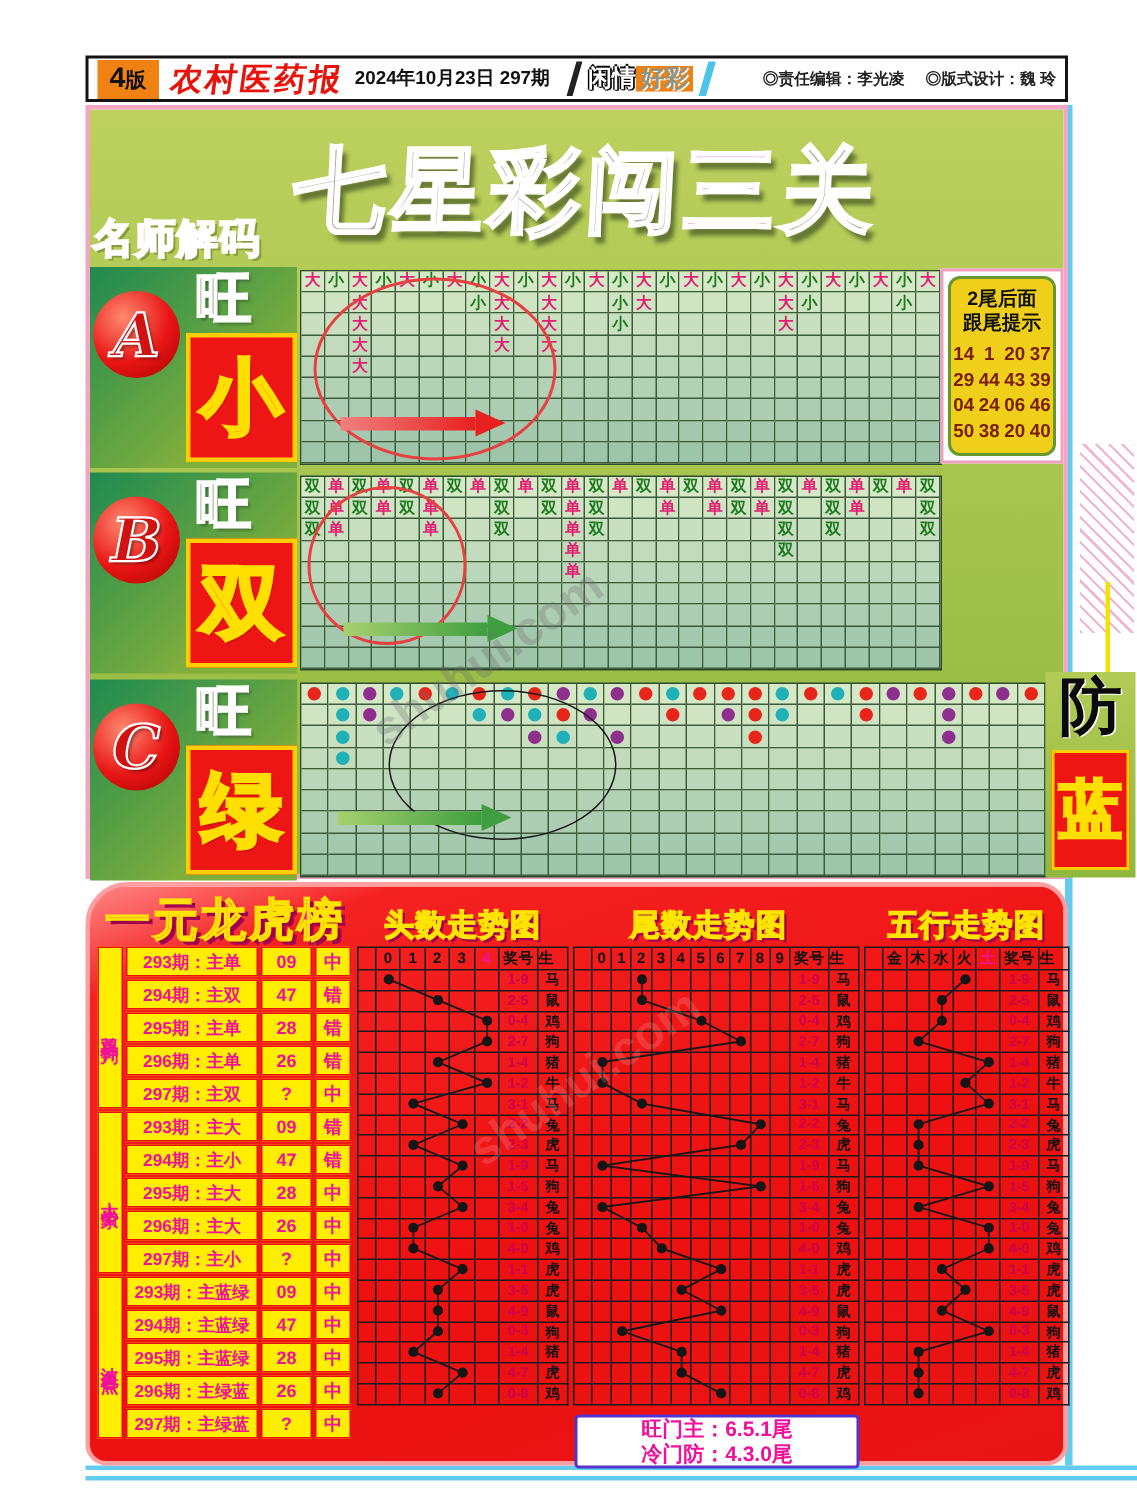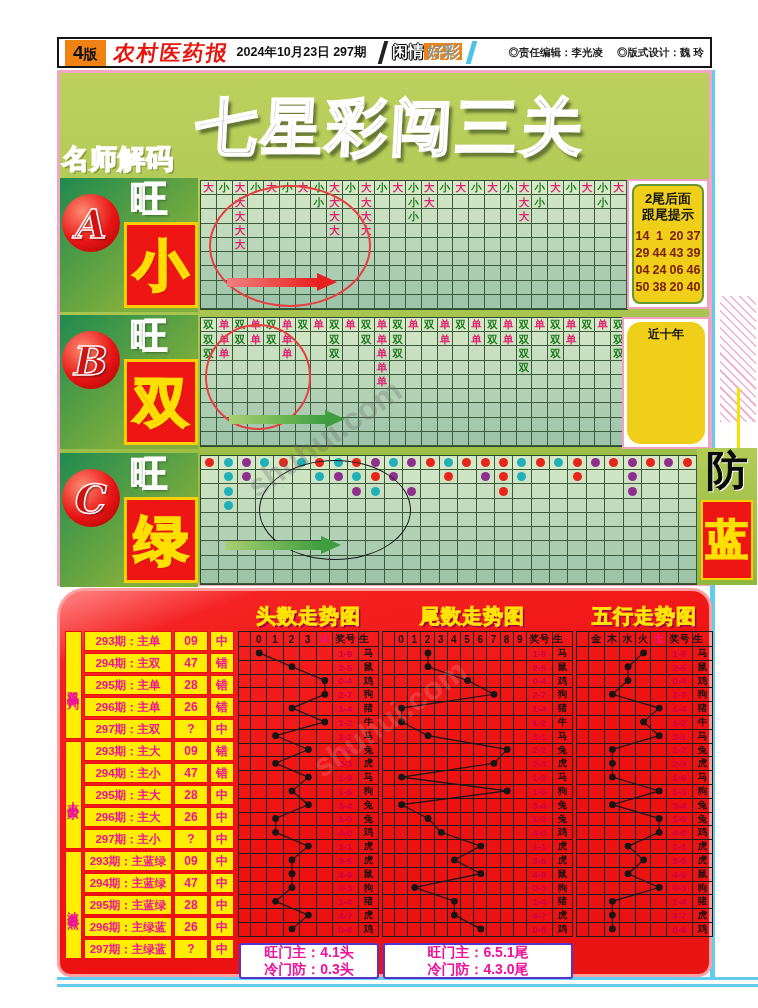--- a/index.html
+++ b/index.html
@@ -1271,33 +1271,31 @@
             <span class="tipnum">24</span>
             <span class="tipnum">06</span>
             <span class="tipnum">46</span>
             <span class="tipnum">50</span>
             <span class="tipnum">38</span>
             <span class="tipnum">20</span>
             <span class="tipnum">40</span>
           </div>
       </div>
     </div>
-    <div class="near-ten">
-      <div class="near-inner">近十年</div>
-    </div>
   </div>
 
   <div class="defense">
     <div class="defense-label">防</div>
     <div class="defense-box">
         <span class="defense-char">蓝</span>
       </div>
   </div>
 
   <div class="bottom-box">
+    <div class="lh-title">一元龙虎榜</div>
     <div class="ct-title" style="left:196px">头数走势图</div>
     <div class="ct-title" style="left:360px">尾数走势图</div>
     <div class="ct-title" style="left:532px">五行走势图</div>
 
     <div class="tiger" id="tiger-table">
         <div class="tt-labels">
           <div class="tt-label">单双神判</div>
           <div class="tt-label">大小当家</div>
           <div class="tt-label">波色看点</div>
         </div>
@@ -1374,24 +1372,20 @@
           </div>
           <div class="tt-row">
             <div class="tt-cell tt-desc">297期：主绿蓝</div>
             <div class="tt-cell tt-val">?</div>
             <div class="tt-cell tt-res">中</div>
           </div>
         </div>
       </div>
 
     <div class="chart" id="chart-0" style="left:178px;width:140px">
-      <div class="ch-footer">
-        <div>旺门主：4.1头</div>
-        <div>冷门防：0.3头</div>
-      </div>
     <div class="ch-row ch-head">
           <div class="ch-cell" style="width: 12px;"></div>
           <div class="ch-cell" style="width: 16.4px;">0</div>
           <div class="ch-cell" style="width: 16.4px;">1</div>
           <div class="ch-cell" style="width: 16.4px;">2</div>
           <div class="ch-cell" style="width: 16.4px;">3</div>
           <div class="ch-cell" style="width: 16.4px; color: rgb(240, 16, 154);">4</div>
           <div class="ch-cell ch-num">奖号</div>
           <div class="ch-cell ch-zo">生肖</div>
         </div>

